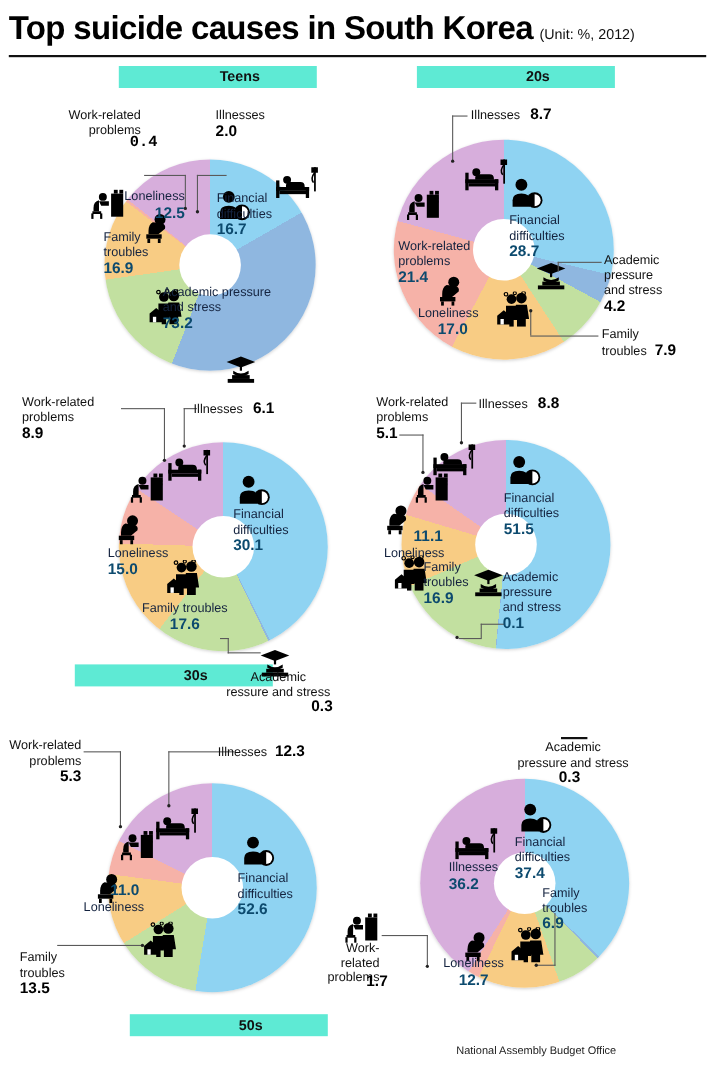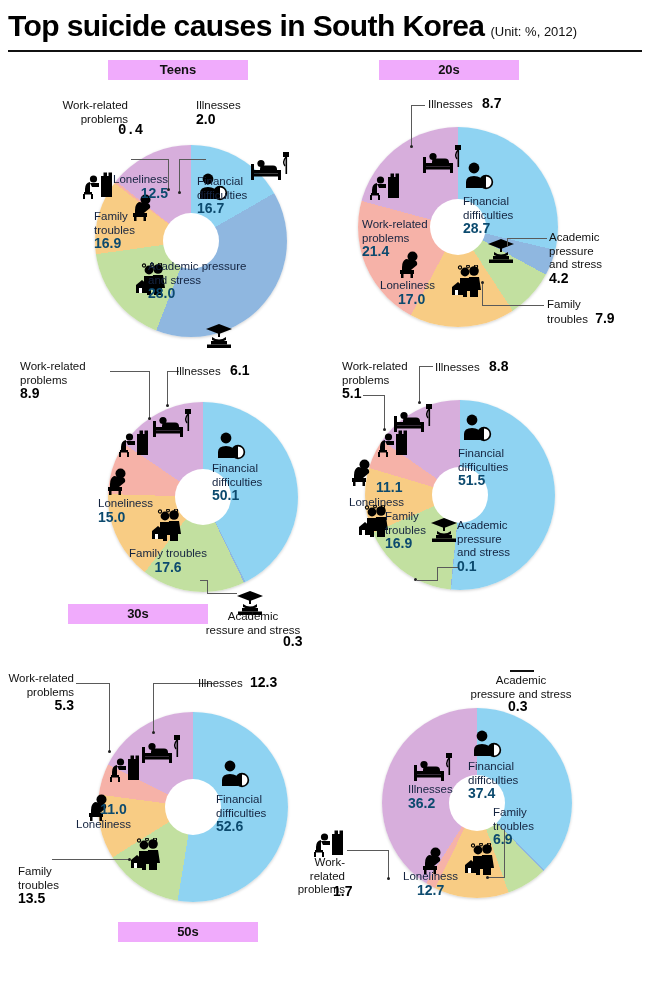--- a/index.html
+++ b/index.html
@@ -22,22 +22,22 @@
   }
   .unit{
     font-size:13px;font-weight:normal;color:#111;display:inline-block;
     vertical-align:baseline;margin-left:6px;line-height:40px;
   }
   .rule{position:absolute;left:8px;top:50px;width:634px;height:2px;background:#111;}
 
   
   .panel{position:absolute;}
   .agebar{
-    position:absolute;background:#f0abfc;height:20px;line-height:20px;
-    text-align:center;font-size:13px;font-weight:bold;color:#111;
+    position:absolute;background:#5eead4;height:20px;line-height:20px;
+    text-align:center;font-size:13px;font-weight:bold;color:#111;padding-left:40px;
   }
   .pie{position:absolute;border-radius:50%;}
   .hole{
     position:absolute;border-radius:50%;background:#fff;
   }
 
   
   .lbl{position:absolute;font-size:11.5px;line-height:13.5px;color:#14233f;white-space:nowrap;}
   .lbl .v{font-weight:bold;font-size:14px;color:#0c4a6e;}
   .lbl.out{color:#111;}
@@ -193,21 +193,21 @@
       <span class="v">12.5</span>
     </div>
     <div class="lbl" style="left:94px;top:155px;">
       <span style="white-space:pre-line;">Family
 troubles</span><br>
       <span class="v">16.9</span>
     </div>
     <div class="lbl" style="left:148px;top:205px;">
       <span style="white-space:pre-line;">Academic pressure
 and stress</span><br>
-      <span class="v">28.0</span>
+      <span class="v">73.2</span>
     </div>
   </div>
 
   <div class="panel" style="left:325px;top:55px;width:325px;height:300px;">
     <div class="agebar" style="left:54px;top:5px;width:140px;">20s</div>
 
     <div class="pie" style="left:33px;top:72px;width:200px;height:200px;
       background:conic-gradient(
         #8fd3f2 0deg 103.32deg,
         #8fb7e0 103.32deg 118.44deg,
@@ -450,21 +450,21 @@
 problems</span><br>
       <span class="v">8.9</span>
     </div>
     <div class="lbl out" style="left:176px;top:12px;">
       <span>Illnesses</span>
       <span class="v" style="margin-left:6px;">6.1</span>
     </div>
     <div class="lbl" style="left:212px;top:110px;">
       <span style="white-space:pre-line;">Financial
 difficulties</span><br>
-      <span class="v">50.1</span>
+      <span class="v">30.1</span>
     </div>
     <div class="lbl" style="left:98px;top:145px;">
       <span>Loneliness</span><br>
       <span class="v">15.0</span>
     </div>
     <div class="lbl c" style="left:118px;top:195px;width:100px;">
       <span>Family troubles</span><br>
       <span class="v">17.6</span>
     </div>
     <div class="lbl out c" style="left:198px;top:258px;width:110px;">
@@ -850,14 +850,15 @@
     </div>
     <div class="lbl out r" style="left:-40px;top:196px;width:60px;">
       <span style="white-space:pre-line;">Work-related
 problems</span>
     </div>
     <div class="lbl out" style="left:8px;top:225px;">
       <span class="v">1.7</span>
     </div>
   </div>
 
+  <div class="source" style="left:325px;top:950px;width:325px;">National Assembly Budget Office</div>
 
 </div>
 
 </body></html>

